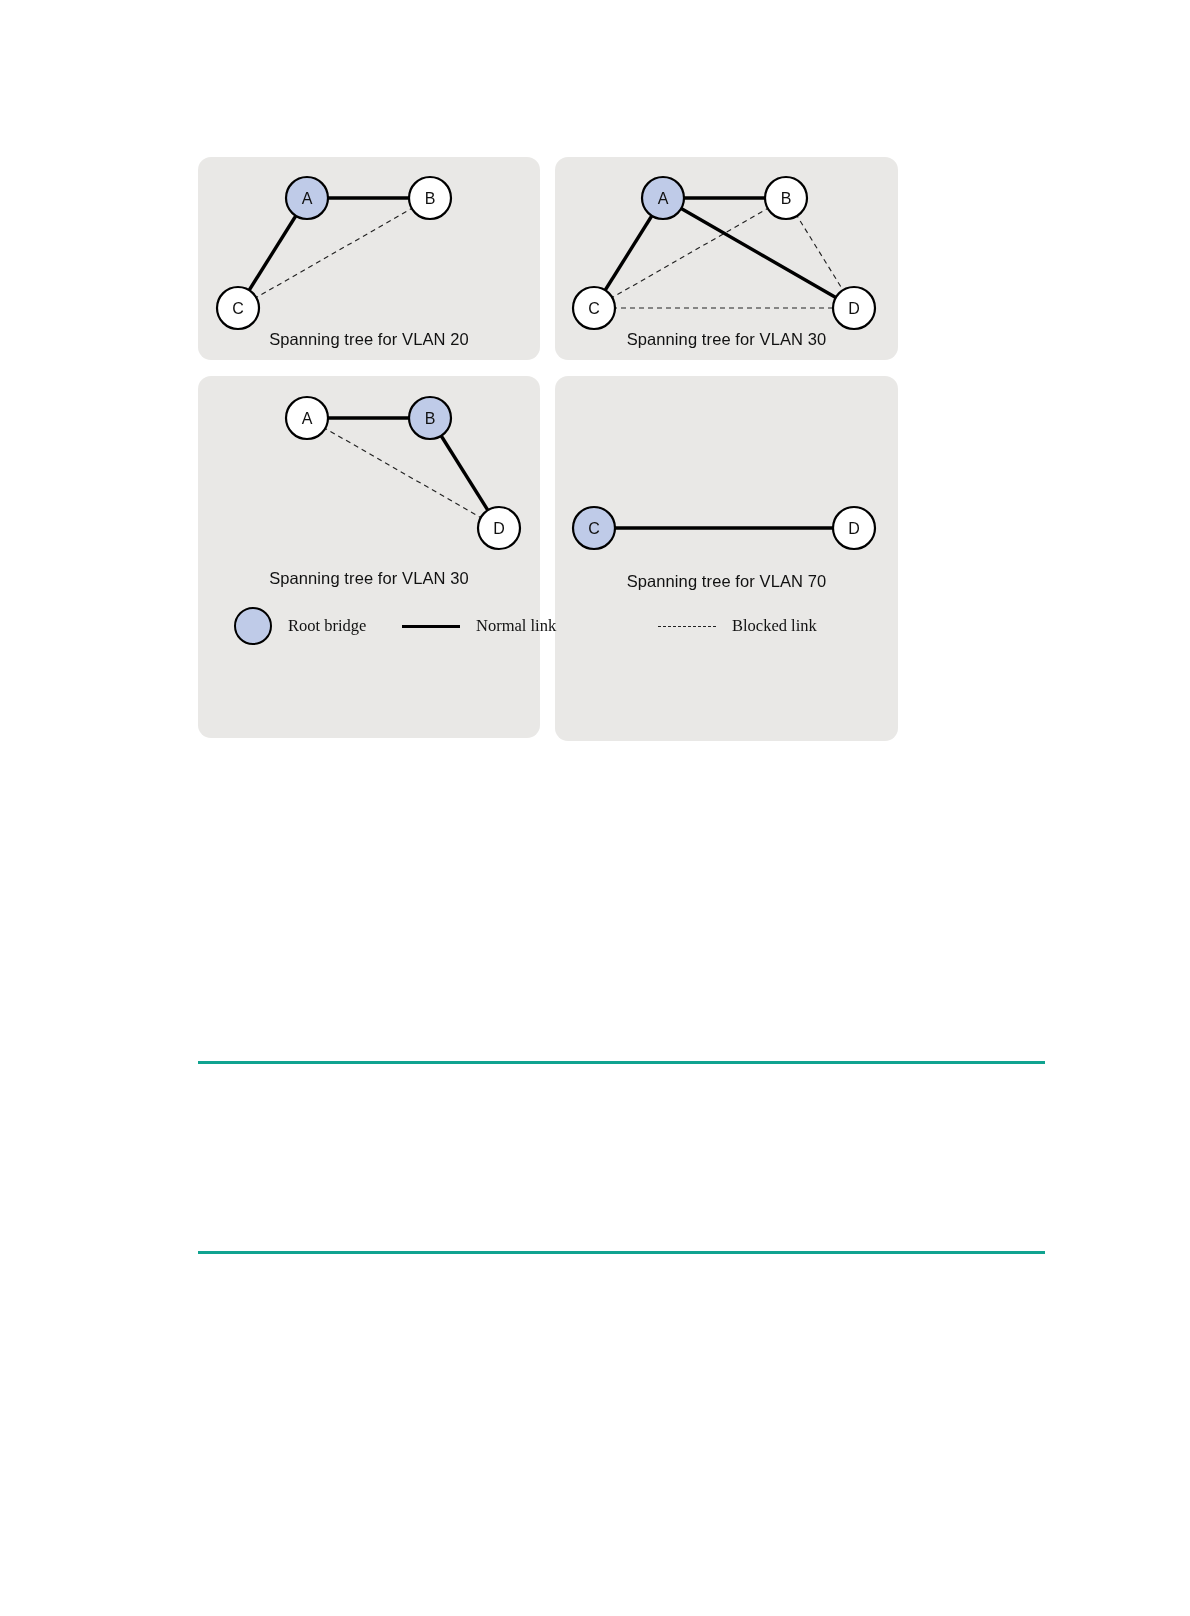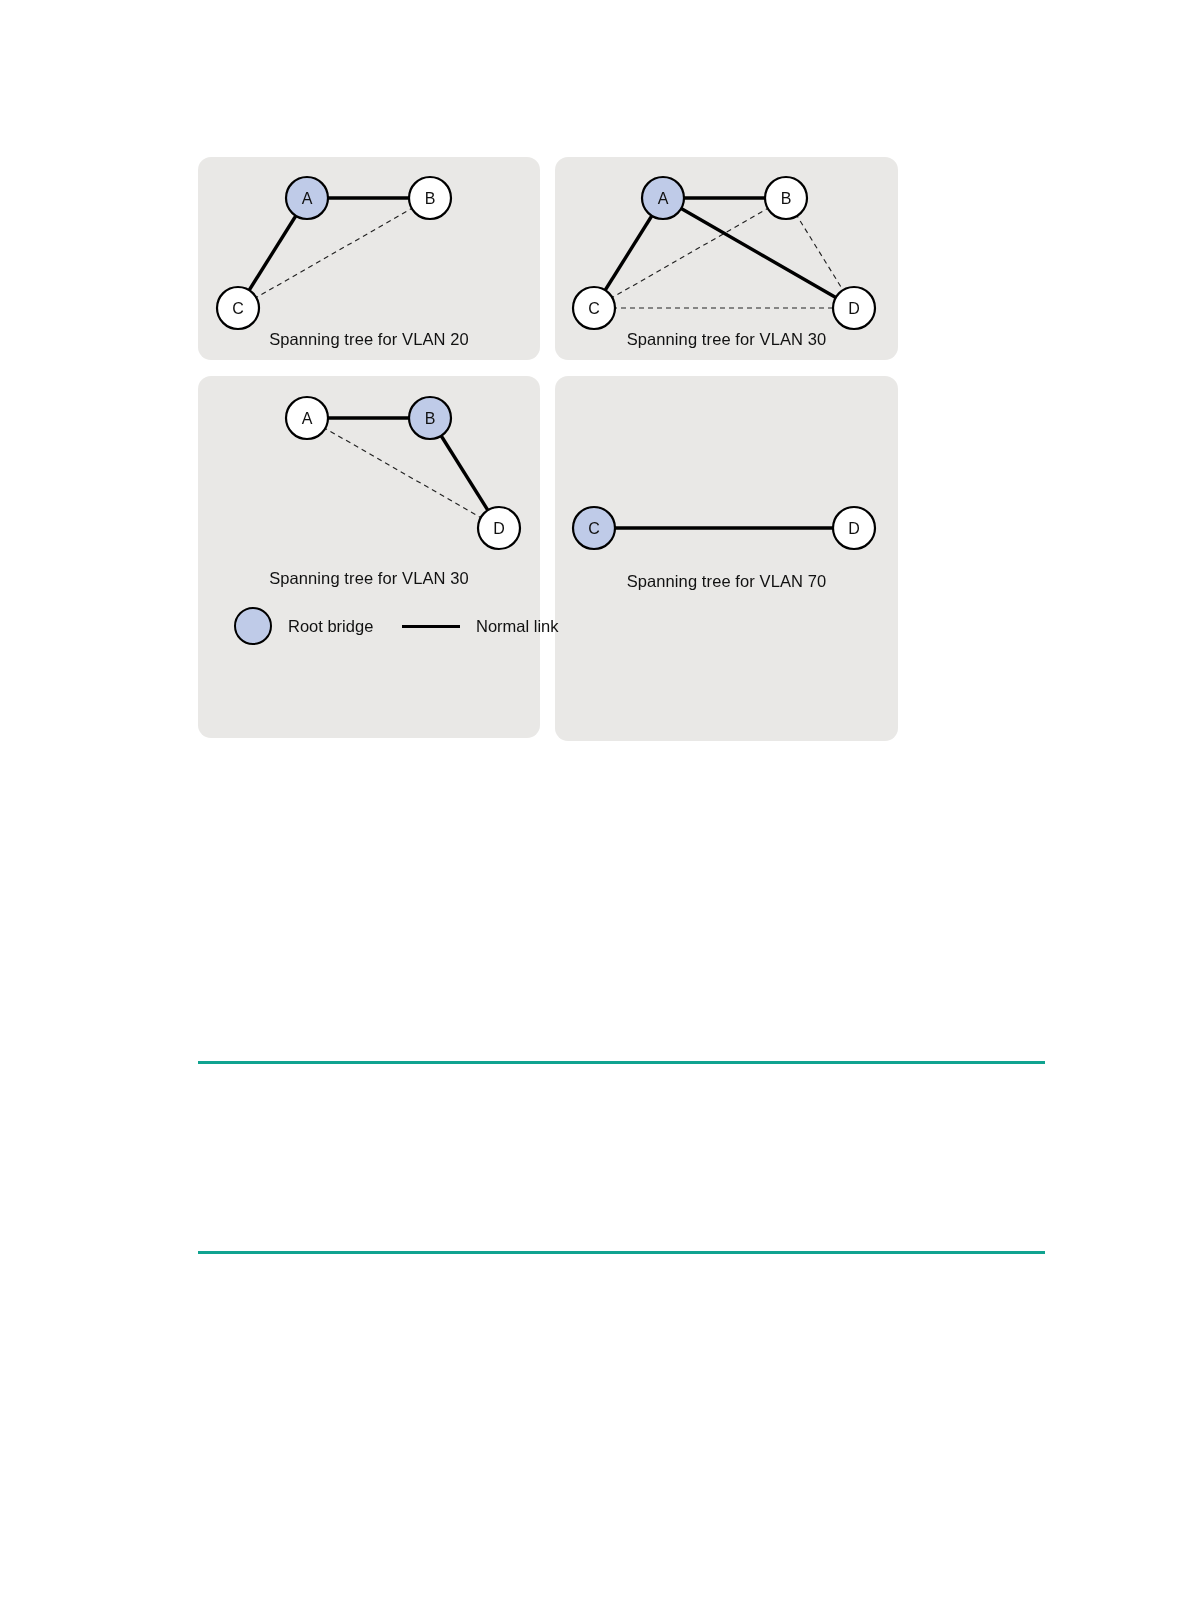--- a/index.html
+++ b/index.html
@@ -87,20 +87,21 @@
     left: 198px;
     top: 600px;
     width: 720px;
     height: 52px;
   }
   .legend-item {
     position: absolute;
     display: flex;
     align-items: center;
     height: 52px;
+    font-family: Liberation Serif, serif;
   }
   #legend-root-bridge { left: 36px; }
   #legend-normal-link { left: 204px; }
   #legend-blocked-link { left: 460px; }
   .legend-swatch-circle {
     width: 38px;
     height: 38px;
     border-radius: 50%;
     background: #bfcbe8;
     border: 2.2px solid #000000;
@@ -232,19 +233,23 @@
     <div class="legend-item" id="legend-root-bridge">
       <span class="legend-swatch-circle"></span>
       <span class="legend-text">Root bridge</span>
     </div>
 
     <div class="legend-item" id="legend-normal-link">
       <span class="legend-line-normal"></span>
       <span class="legend-text">Normal link</span>
     </div>
 
+    <div class="legend-item" id="legend-blocked-link">
+      <span class="legend-line-blocked"></span>
+      <span class="legend-text">Blocked link</span>
+    </div>
 
   </div>
 
   <div class="rule" id="rule-top"></div>
   <div class="rule" id="rule-bottom"></div>
 
 </div>
 
 </body></html>

